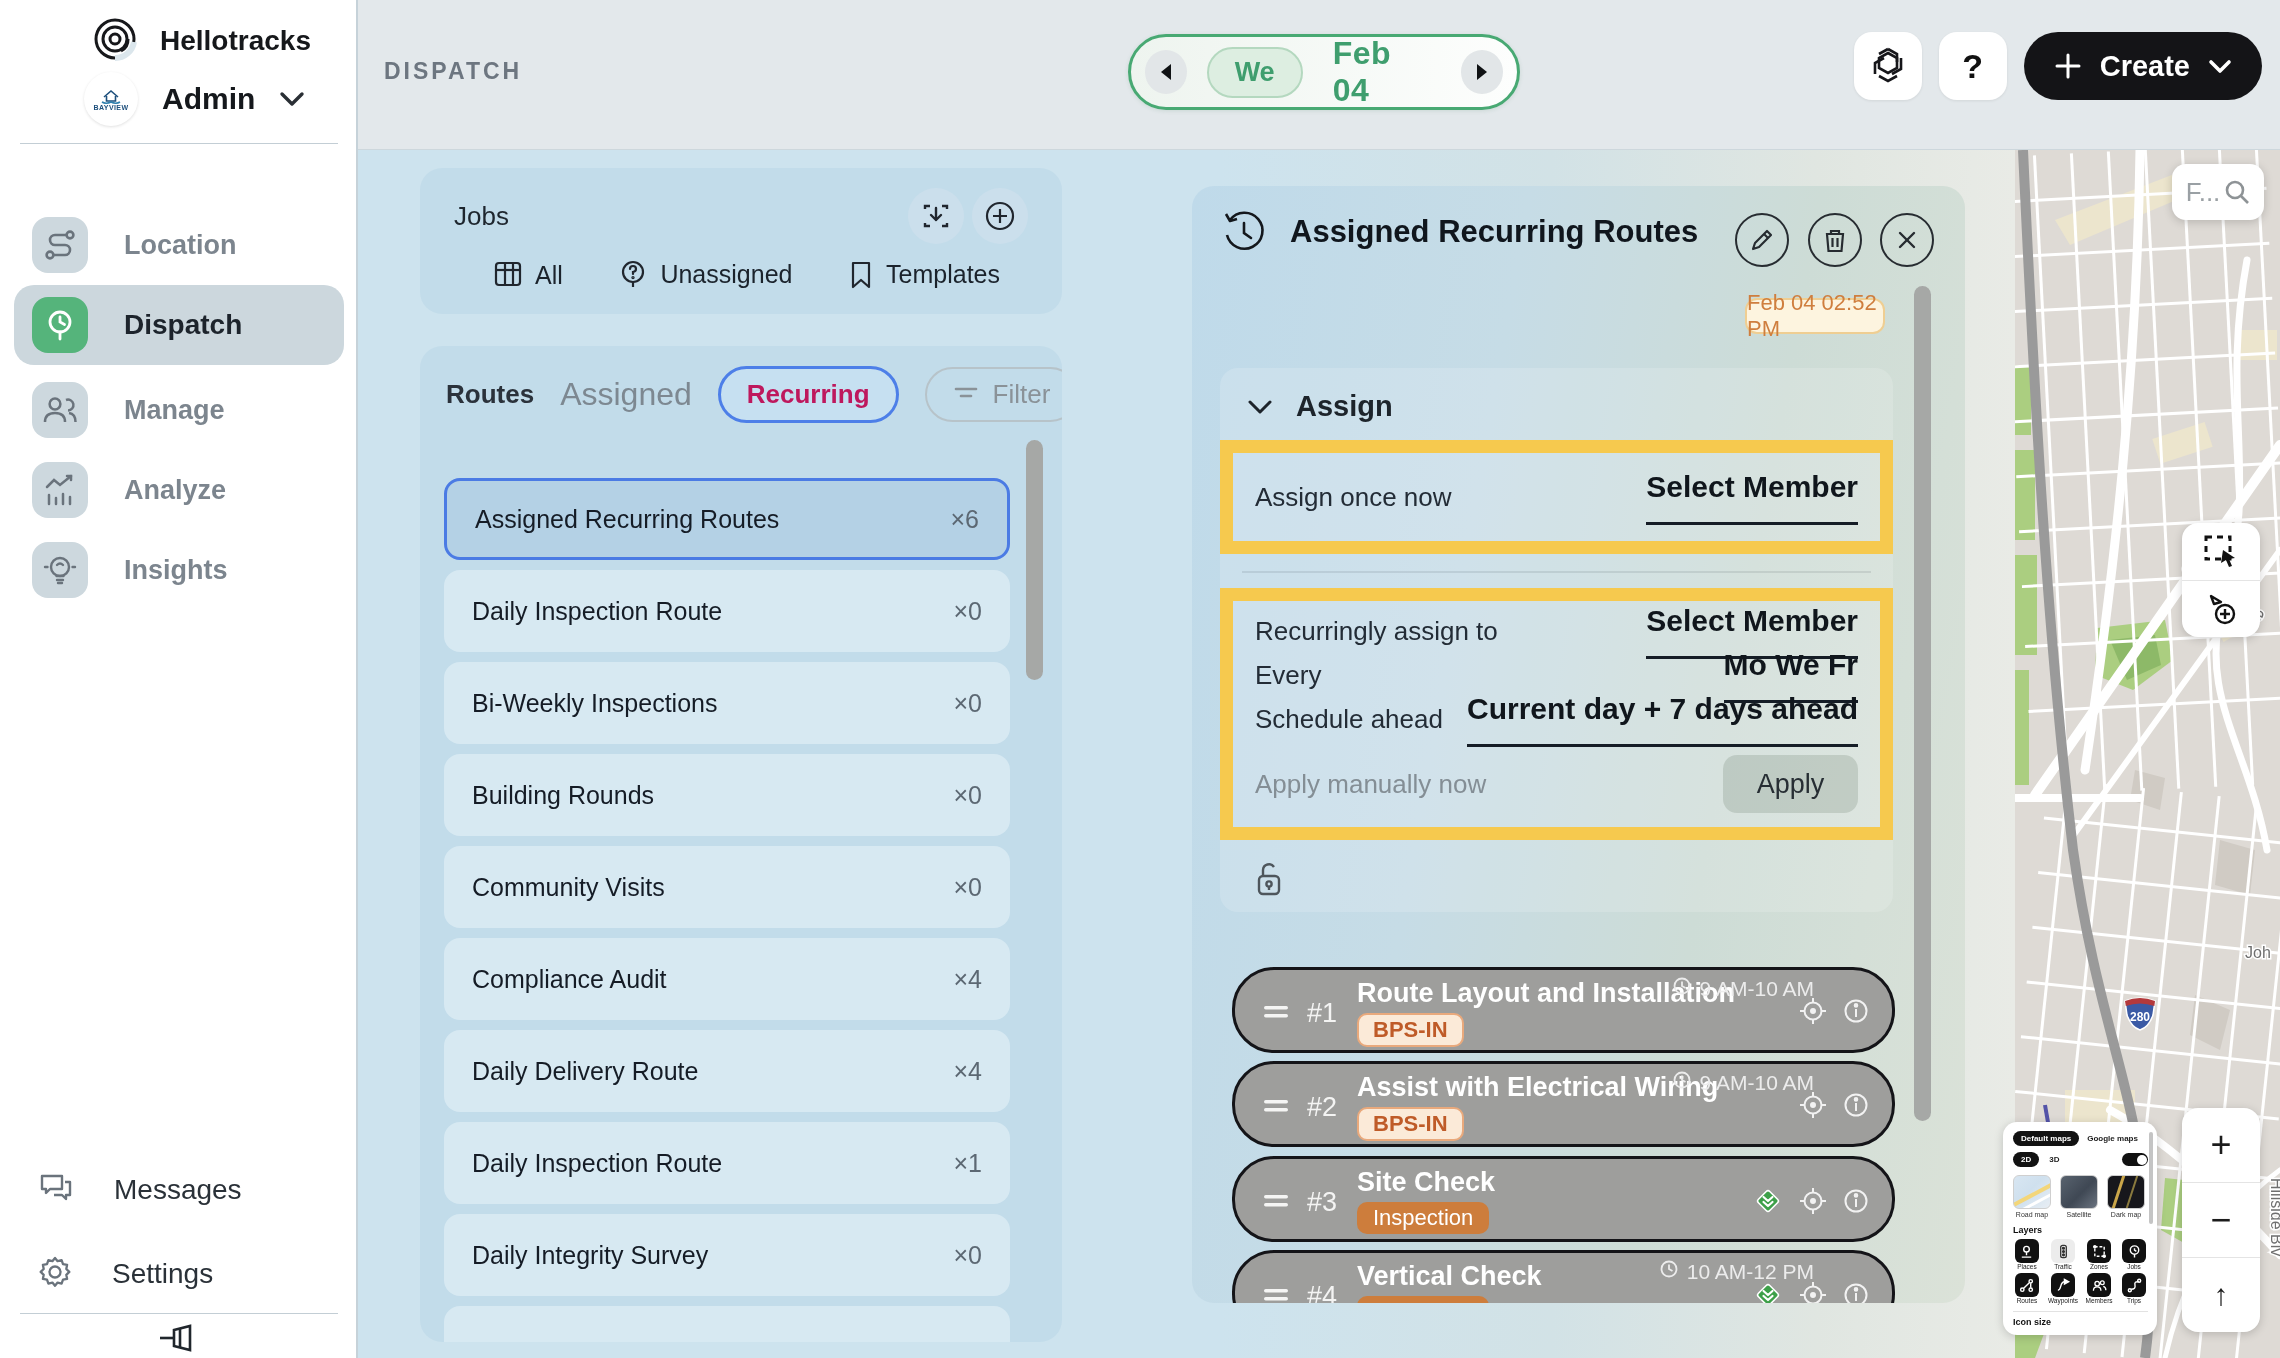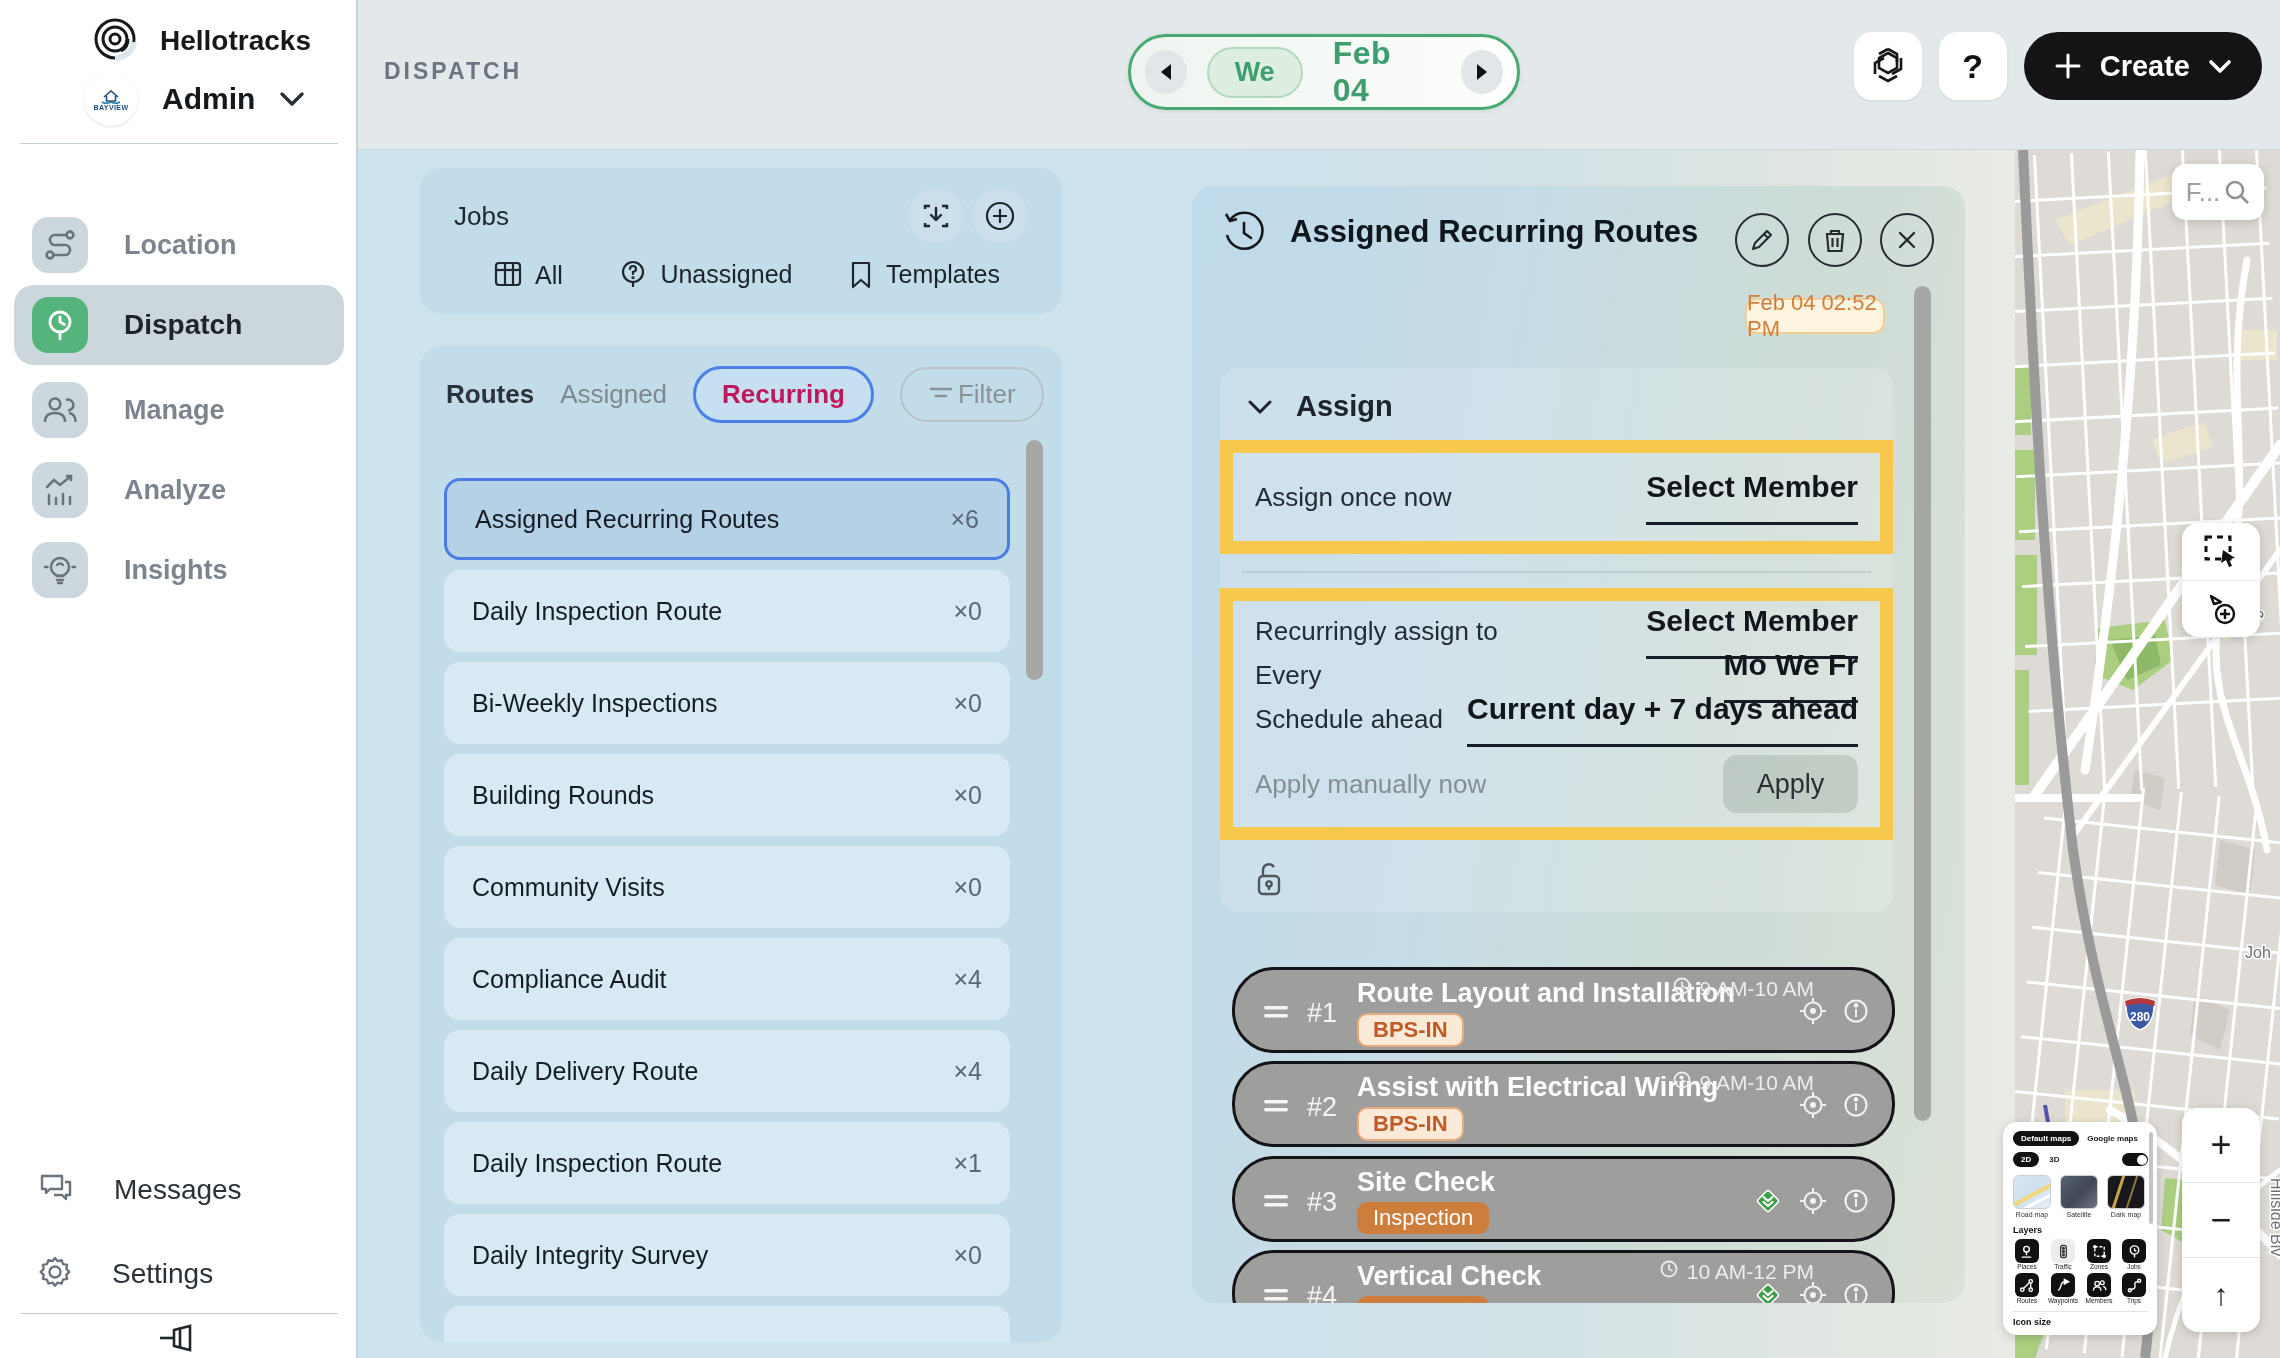--- a/index.html
+++ b/index.html
@@ -47,23 +47,23 @@
   .jobs-panel { left:420px; top:168px; width:642px; height:146px; background:#c2dcea; padding:20px 34px 0 34px; }
   .jobs-head { display:flex; align-items:center; }
   .panel-title { font-size:26px; font-weight:500; color:#1e262e; }
   .round-icon-btn { width:56px; height:56px; border-radius:50%; background:#cbdfec; display:flex; align-items:center; justify-content:center; cursor:pointer; }
   .jobs-tabs { display:flex; align-items:center; justify-content:space-between; margin-top:16px; padding:0 28px; }
   .jobs-tab { display:flex; gap:13px; font-size:25px; font-weight:500; color:#1b232c; cursor:pointer;margin-left:12px; }
 
   .routes-panel { left:420px; top:346px; width:642px; height:996px; background:#c2dcea; padding:18px 0 0 26px; overflow:hidden; }
   .routes-head { display:flex; align-items:center; gap:26px; height:60px; }
   .routes-title { font-size:26px; font-weight:600; color:#2b323b; }
-  .tab-plain { font-size:26px; font-weight:500; color:#7d8891; cursor:pointer; }
+  .tab-plain { font-size:32px; font-weight:500; color:#7d8891; cursor:pointer; }
   .tab-pill { padding:10px 26px; border-radius:30px; border:3px solid #4d7fe8; background:#c6e0f1; font-size:26px; font-weight:700; color:#be185d; cursor:pointer; }
-  .filter-pill { display:flex; align-items:center; gap:4px; padding:10px 26px; border-radius:30px; border:2px solid #b7c3c9; color:#8a9298; font-size:26px; cursor:pointer; }
+  .filter-pill { display:flex; align-items:center; gap:14px; padding:10px 26px; border-radius:30px; border:2px solid #b7c3c9; color:#8a9298; font-size:26px; cursor:pointer; }
   .route-list { position:absolute; left:24px; top:132px; width:566px; }
   .route-item { width:566px; height:82px; border-radius:16px; background:#d7e9f2; margin-bottom:10px; display:flex; align-items:center; justify-content:space-between; padding:0 28px; cursor:pointer; }
   .route-item.selected { background:#b4d1e5; border:3px solid #4b7be4; }
   .route-name { font-size:25px; font-weight:500; color:#151c26; }
   .route-count { font-size:25px; color:#5c6873; }
   .scroll-thumb { position:absolute; background:#a6a8a6; border-radius:9px; z-index:12; }
 
   
   .detail-panel { left:1192px; top:186px; width:773px; height:1117px; overflow:hidden;
     background:linear-gradient(100deg,#bfdaea 0%,#c6dce6 35%,#cddcd6 65%,#dbe2d8 100%); }

